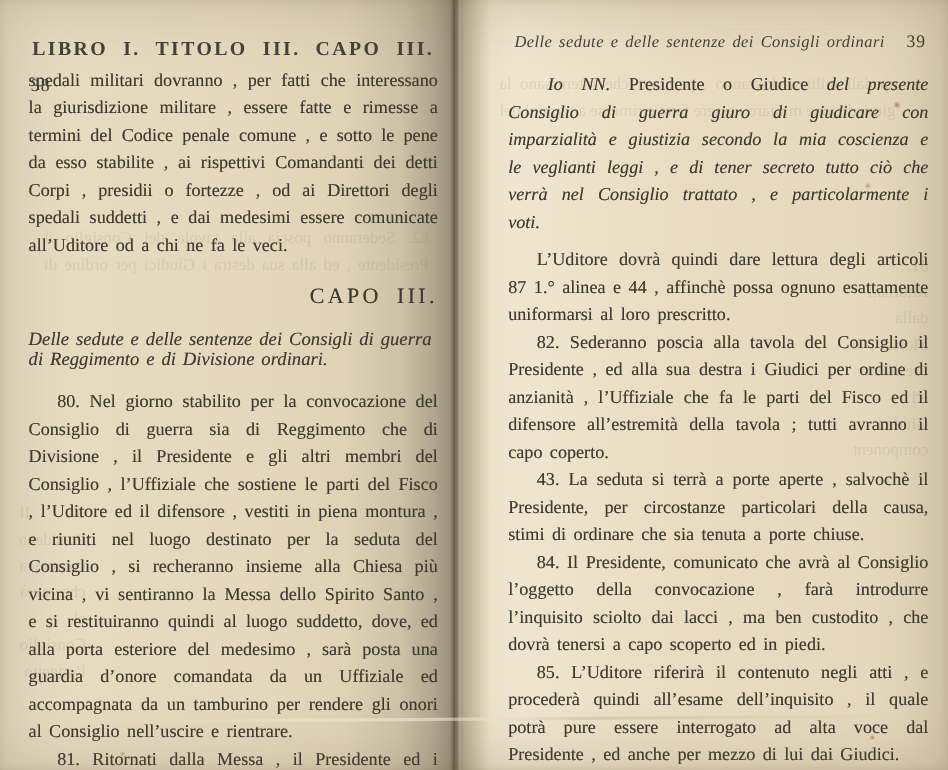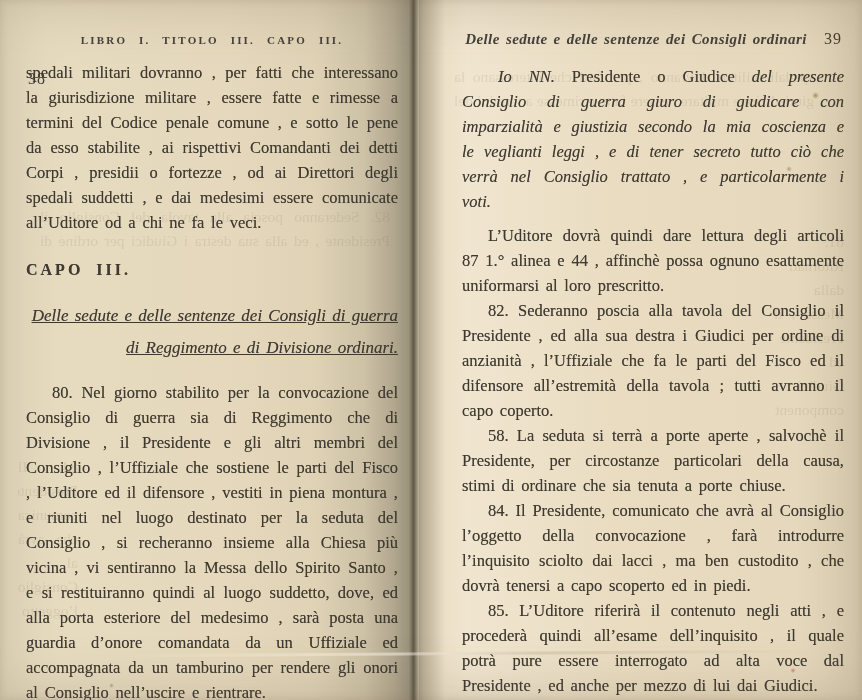--- a/index.html
+++ b/index.html
@@ -39,44 +39,44 @@
   
   .content { position:absolute; }
   #page-left  .content { left:26px; top:30px; width:372px; }
   #page-right .content { left:48px; top:30px; width:382px; }
 
   .header-row { position:relative; height:24px; margin-bottom:6px; }
   .pagenum { position:absolute; top:0; font-size:16px; letter-spacing:1px; }
   #page-left  .pagenum { left:2px;margin-top:40px; }
   #page-right .pagenum { right:2px;text-align:right; }
   .running-header {
-    display:block; text-align:center; font-size:11px; font-weight:bold;
+    display:block; text-align:center; font-size:18px; font-weight:bold;
     letter-spacing:2.2px; word-spacing:7px; padding-top:4px; color:#45403a;
   }
   #page-right .running-header {
-    font-weight:bold; font-style:italic; font-size:15px;
+    font-weight:normal; font-style:italic; font-size:15px;
     letter-spacing:.4px; word-spacing:2px; padding-top:1px; padding-right:34px;
   }
 
   p {
     margin:0; text-align:justify; text-indent:26px;
     font-size:16.5px; line-height:25px; word-spacing:2.6px;
     text-shadow:0 0 .5px rgba(63,58,49,.55);
   }
   p.noindent { text-indent:0; }
   .italic { }
   .roman  { font-style:normal; }
 
   .chapter-heading {
-    text-align:left; text-indent:0; font-size:16px; font-weight:bold;
+    text-align:right; text-indent:0; font-size:20px; font-weight:normal;
     letter-spacing:3px; word-spacing:6px; margin:22px 0 18px 0;
   }
   .chapter-subtitle {
-    text-align:right; text-indent:0; font-style:italic;
-    font-size:17px; line-height:32px; margin:0 0 16px 0; word-spacing:2px;text-decoration:underline;
+    text-align:left; text-indent:0; font-style:italic;
+    font-size:17px; line-height:18px; margin:0 0 16px 0; word-spacing:2px;
   }
   .oath {
     font-style:italic; text-indent:36px; margin:10px 0 9px 0;
     word-spacing:4px; line-height:25px;
   }
   
   .bleed {
     position:absolute; pointer-events:none; user-select:none;
     transform:scaleX(-1); color:#786e57; opacity:.14;
     filter:blur(.7px); font-size:15.5px; line-height:24px;
@@ -113,21 +113,21 @@
     <div class="bleed" style="left:40px; top:65px; width:360px; height:48px;">spedali militari dovranno , per fatti che interessano la giurisdizione militare , essere fatte e rimesse a termini del Codice penale comune , e sotto le pene da esso stabilite , ai rispettivi Comandanti dei detti Corpi , presidii o fortezze , od ai Direttori degli spedali suddetti , e dai medesimi essere comunicate all’Uditore od a chi ne fa le veci.</div>
     <div class="bleed" style="left:360px; top:230px; width:70px; height:190px;">81. Ritornati dalla Messa , il Presidente ed i Giudici componenti il Consiglio presteranno uno dopo l’altro separatamente colla mano destra stesa sul libro</div>
     <div class="content">
       <div class="header-row">
         <span class="running-header">Delle sedute e delle sentenze dei Consigli ordinari</span>
         <span class="pagenum">39</span>
       </div>
       <p class="oath"><span>Io NN.</span><span class="roman"> Presidente o Giudice </span><span>del presente Consiglio di guerra giuro di giudicare con imparzialità e giustizia secondo la mia coscienza e le veglianti leggi , e di tener secreto tutto ciò che verrà nel Consiglio trattato , e particolarmente i voti.</span></p>
       <p>L’Uditore dovrà quindi dare lettura degli articoli 87 1.° alinea e 44 , affinchè possa ognuno esattamente uniformarsi al loro prescritto.</p>
       <p>82. Sederanno poscia alla tavola del Consiglio il Presidente , ed alla sua destra i Giudici per ordine di anzianità , l’Uffiziale che fa le parti del Fisco ed il difensore all’estremità della tavola ; tutti avranno il capo coperto.</p>
-      <p>58. La seduta si terrà a porte aperte , salvochè il Presidente, per circostanze particolari della causa, stimi di ordinare che sia tenuta a porte chiuse.</p>
+      <p>43. La seduta si terrà a porte aperte , salvochè il Presidente, per circostanze particolari della causa, stimi di ordinare che sia tenuta a porte chiuse.</p>
       <p>84. Il Presidente, comunicato che avrà al Consiglio l’oggetto della convocazione , farà introdurre l’inquisito sciolto dai lacci , ma ben custodito , che dovrà tenersi a capo scoperto ed in piedi.</p>
       <p>85. L’Uditore riferirà il contenuto negli atti , e procederà quindi all’esame dell’inquisito , il quale potrà pure essere interrogato ad alta voce dal Presidente , ed anche per mezzo di lui dai Giudici.</p>
     </div>
   </div>
 
   <div class="gutter-line"></div>
   <div class="crease"></div>
   <div class="stain s1"></div>
   <div class="stain s2"></div>
   <div class="stain s3"></div>

